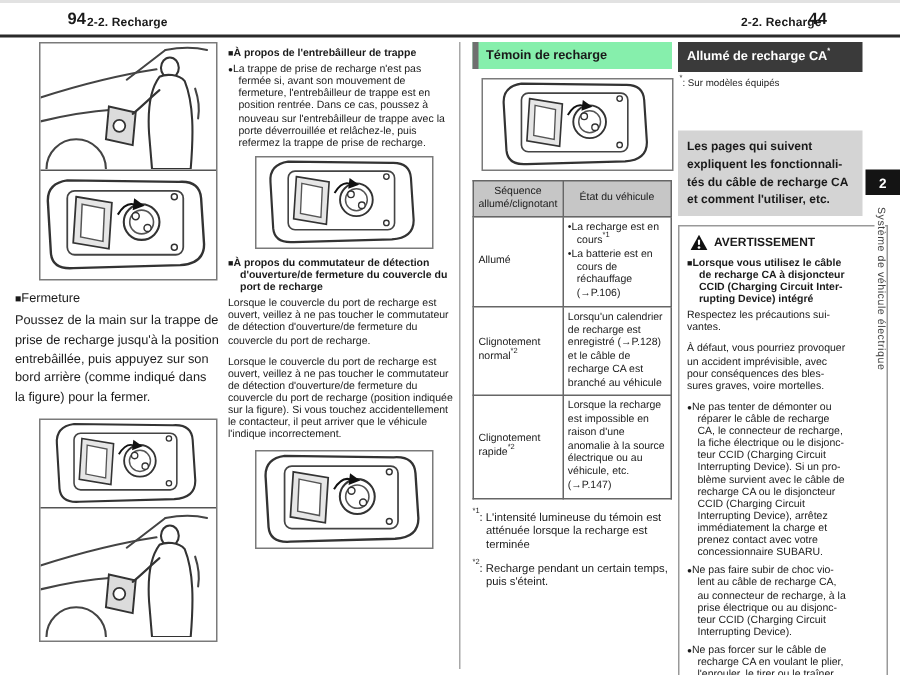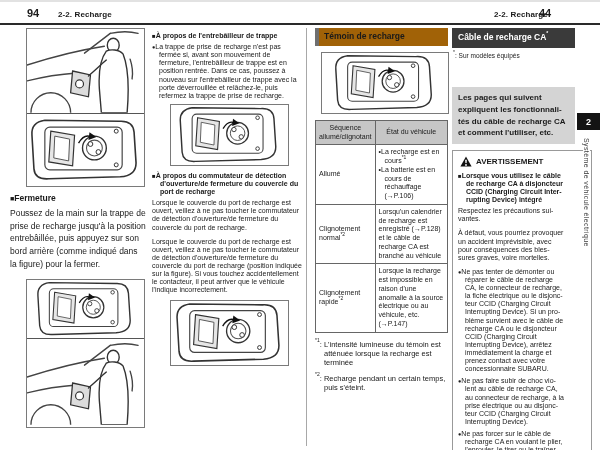--- a/index.html
+++ b/index.html
@@ -2,21 +2,21 @@
 <html><head>
 <meta charset="utf-8">
 <style>
   html,body{margin:0;padding:0;background:#fff;}
   .sheet{
     position:relative;width:600px;height:450px;background:#fff;overflow:hidden;
     font-family:"Liberation Sans",sans-serif;color:#1a1a1a;border-top:2px solid #e2e2e2;
   }
   .hdr-num{position:absolute;font-size:11px;font-weight:bold;top:5px;}
   .hdr-crumb{position:absolute;font-size:8px;font-weight:bold;top:8px;letter-spacing:.1px;}
-  #hdr-num-left{left:27px;}
+  #hdr-num-left{left:45px;}
   #hdr-crumb-left{left:58px;}
   #hdr-crumb-right{left:494px;}
   #hdr-num-right{left:539px;}
   .header-rule{position:absolute;left:0;top:21px;width:600px;height:2px;background:#2a2a2a;}
   .center-rule{position:absolute;left:306px;top:26px;width:1px;height:418px;background:#a8a8a8;}
 
   .col{position:absolute;top:26px;font-size:7px;line-height:1.16;}
   #col-94-1{left:10px;width:136px;}
   #col-94-2{left:152px;width:152px;}
   #col-95-1{left:315px;width:133px;}
@@ -24,30 +24,30 @@
 
   .figure-box{border:1px solid #7a7a7a;background:#fff;}
   .figure-box .panel{display:block;}
   .figure-box .panel + .panel{border-top:1px solid #555;}
   .figure-box svg{display:block;}
   #col-94-1 .figure-box{margin-left:16px;width:117px;}
   #col-94-2 .figure-box{margin-left:18px;width:117px;}
   #col-95-1 .figure-box{margin-left:6px;width:126px;}
 
   .main-text{font-size:8.5px;line-height:1.5;}
-  .main-head{font-size:8.5px;font-weight:bold;margin:7px 0 3px 0;padding-left:9px;text-indent:-9px;}
+  .main-head{font-size:8.5px;font-weight:normal;margin:7px 0 3px 0;padding-left:9px;text-indent:-9px;}
   .main-head::before{content:"\25A0 ";font-size:7px;}
 
   .sub-head{font-weight:bold;margin:6px 0 3px 0;padding-left:8px;text-indent:-8px;}
   .sub-head::before{content:"\25A0 ";font-size:6px;}
   .dot-para{padding-left:7px;text-indent:-7px;margin:0 0 4px 0;}
   .dot-para::before{content:"\25CF ";font-size:5.5px;}
   .plain-para{margin:0 0 6px 0;}
 
-  .section-bar{background:#a16207;border-left:4px solid #6f6f6f;font-weight:bold;
+  .section-bar{background:#86efac;border-left:4px solid #6f6f6f;font-weight:bold;
     font-size:8.5px;padding:4px 5px 4px 5px;margin-bottom:5px;}
   .section-bar-dark{background:#3a3a3a;color:#fff;font-weight:bold;font-size:8.5px;
     padding:5px 6px;width:123px;box-sizing:border-box;}
   .equip-note{font-size:6.5px;margin:4px 0 4px 1px;color:#222;}
   .intro-box{background:#d4d4d4;font-weight:bold;font-size:8px;line-height:1.45;
     padding:5px 6px;width:123px;box-sizing:border-box;margin-bottom:6px;margin-top:28px;}
 
   table.seq-table{border-collapse:collapse;width:133px;margin-top:6px;font-size:7px;line-height:1.25;}
   table.seq-table th,table.seq-table td{border:1px solid #666;padding:3px 3px;vertical-align:middle;text-align:left;}
   table.seq-table th{background:#c6c6c6;text-align:center;font-weight:normal;}
@@ -199,21 +199,21 @@
           <td class="c-seq"><span>Clignote­ment rapide</span><sup>*2</sup></td>
           <td>Lorsque la recharge est impossible en raison d'une anomalie à la source électrique ou au véhicule, etc. (→P.147)</td>
         </tr>
       </tbody>
     </table>
     <div class="footnote"><sup>*1</sup><span>: L'intensité lumineuse du témoin est atténuée lorsque la recharge est terminée</span></div>
     <div class="footnote"><sup>*2</sup><span>: Recharge pendant un certain temps, puis s'éteint.</span></div>
   </div>
 
   <div class="col" id="col-95-2">
-    <div class="section-bar-dark"><span>Câble de recharge CA</span><sup>*</sup></div>
+    <div class="section-bar-dark"><span>Allumé de recharge CA</span><sup>*</sup></div>
     <div class="equip-note"><sup>*</sup><span>: Sur modèles équipés</span></div>
     <div class="intro-box">Les pages qui suivent expliquent les fonctionnali­tés du câble de recharge CA et comment l'utiliser, etc.</div>
     <div class="warning-box">
       <div class="warn-head">
         <svg width="12" height="11" viewBox="0 0 12 11">
           <path d="M6,0.5 L11.6,10.6 L0.4,10.6 Z" fill="#111"></path>
           <rect x="5.3" y="3.6" width="1.4" height="3.7" rx="0.7" fill="#fff"></rect>
           <circle cx="6" cy="9" r="0.9" fill="#fff"></circle>
         </svg>
         <span>AVERTISSEMENT</span>

